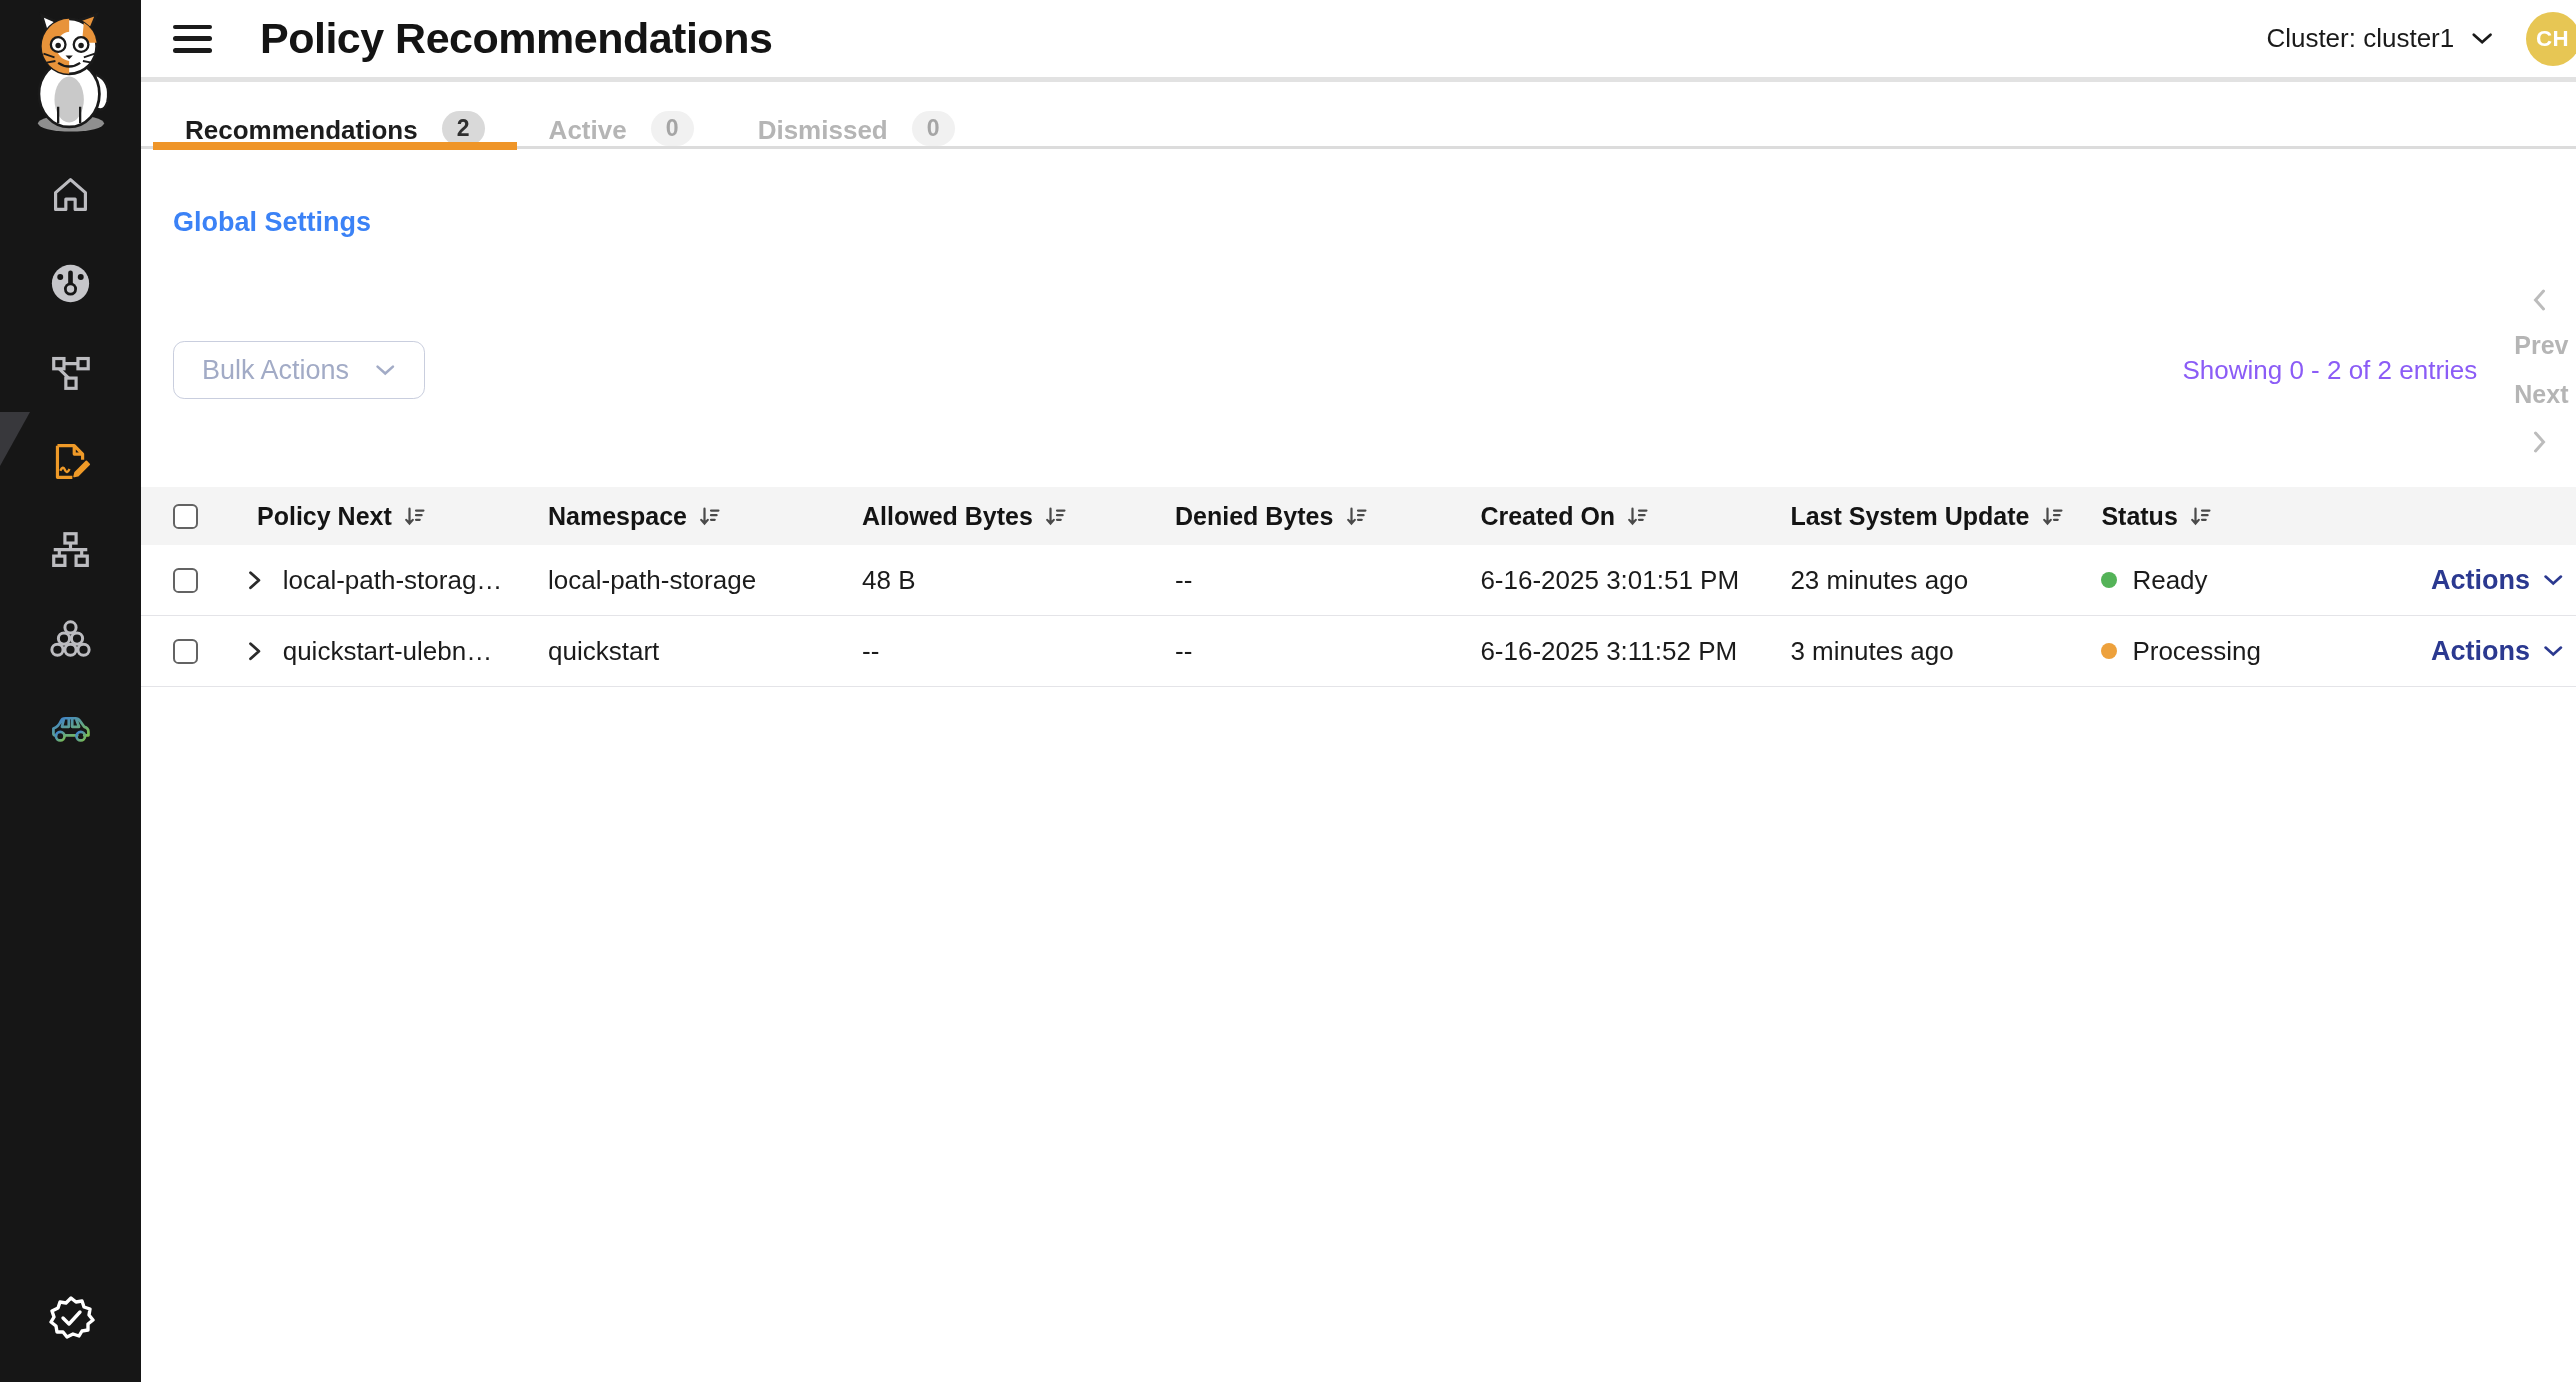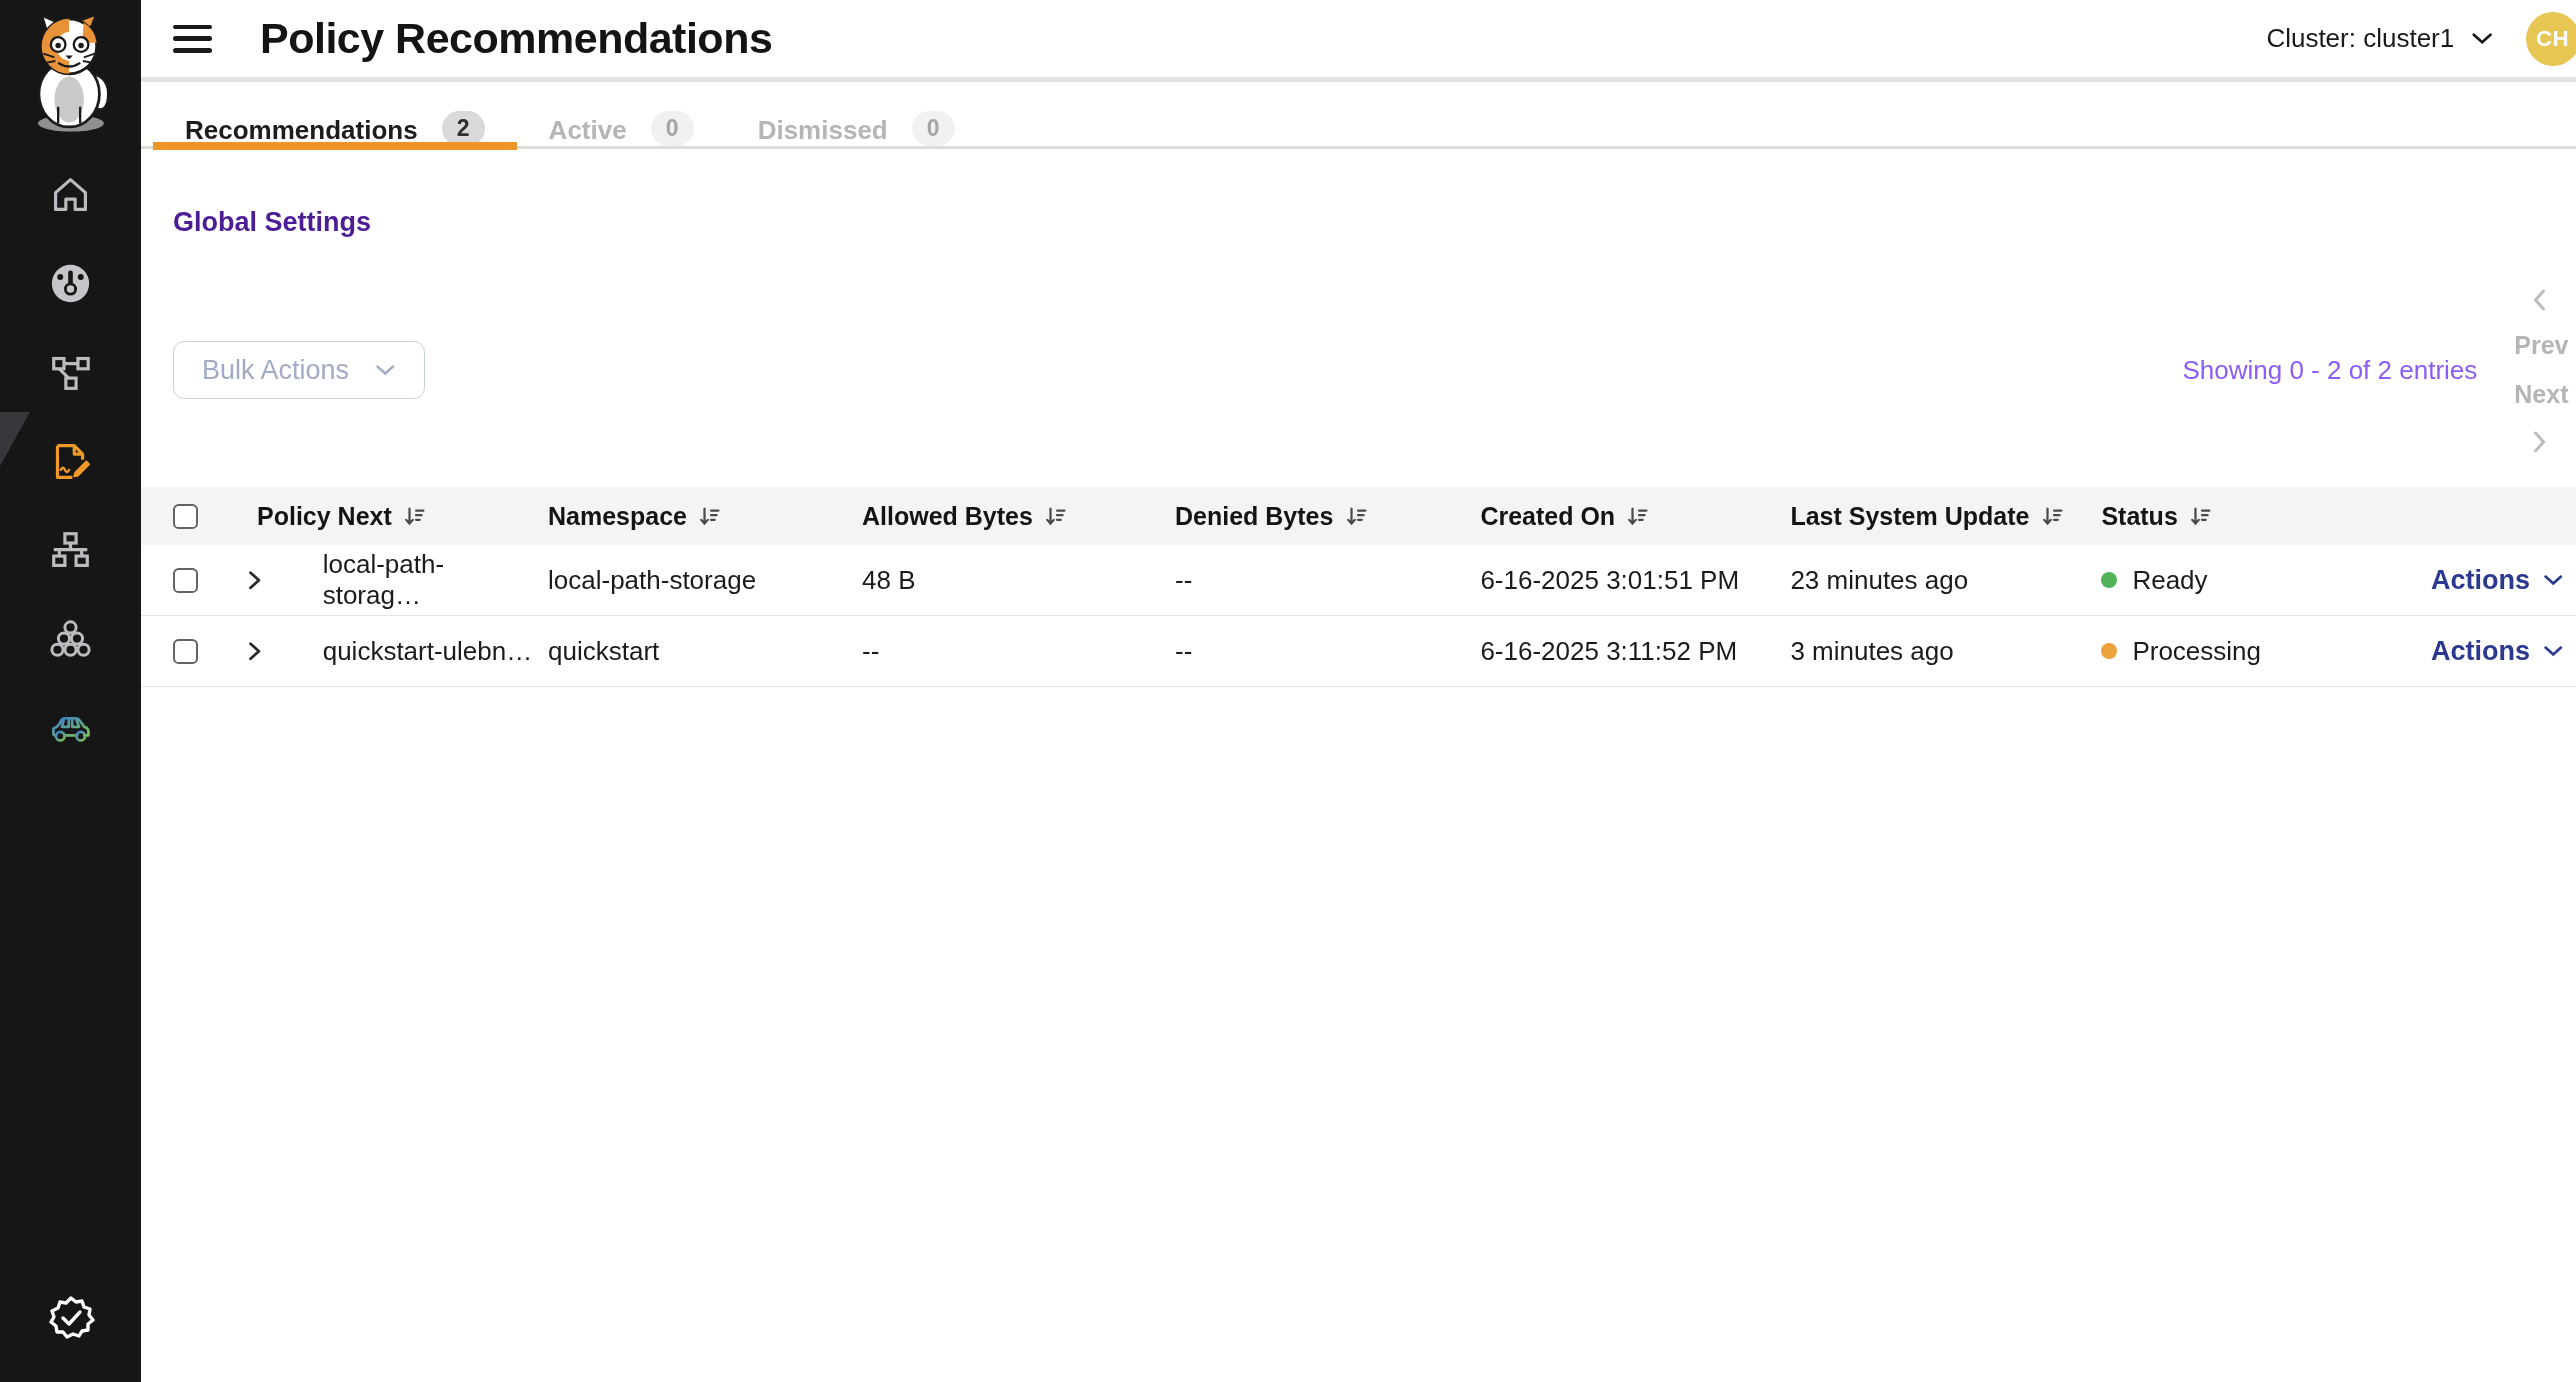--- a/index.html
+++ b/index.html
@@ -32,21 +32,21 @@
   .tab { position:relative; display:flex; align-items:flex-end; gap:24px; padding:0 32px; cursor:pointer; }
   .tab-label { font-size:26px; font-weight:700; color:#b5b5b5; }
   .tab-badge { min-width:43px; height:35px; padding:0 11.2px; border-radius:18.6px; background:#f1f1f1; color:#a5a5a5;
                font-size:23px; font-weight:600; display:flex; align-items:center; justify-content:center; }
   .tab.active .tab-label { color:#1d1d1d; }
   .tab.active .tab-badge { background:#d9d9d9; color:#2f2f2f; }
   .tab.active::after { content:""; position:absolute; left:0; right:0; bottom:-3.7px; height:7.4px; background:#ef9528; }
 
   .desc-row { display:flex; justify-content:space-between; align-items:center; padding:0 37px 0 32px; margin-top:58px; }
   .desc { font-size:28px; color:#1d1d1d; }
-  .global-settings { font-size:27px; font-weight:700; color:#4c1d95; cursor:pointer; }
+  .global-settings { font-size:27px; font-weight:700; color:#3b82f6; cursor:pointer; }
 
   .toolbar-row { display:flex; justify-content:space-between; align-items:center; padding:0 37px 0 32px; margin-top:50px; }
   .bulk-btn { display:flex; align-items:center; gap:26px; height:58px; padding:0 28px; border:1.9px solid #c9cede;
               border-radius:11.2px; background:#fff; color:#a2abc6; font-size:27px; cursor:pointer; }
   .pager { display:flex; align-items:center; gap:24px; }
   .pager-summary { font-size:26px; color:#8b5cf6; }
   .pager-nav { display:flex; align-items:center; gap:20.5px; margin-left:13px;flex-direction:column; }
   .pager-link { font-size:25px; font-weight:600; color:#b5b5b5; cursor:pointer; }
   .pager-chev { width:18.6px; height:22.3px; cursor:pointer; }
 
@@ -56,21 +56,21 @@
   .thead { background:#f4f4f4; height:58px; }
   .th { font-size:25px; font-weight:700; color:#141414; display:flex; align-items:center; gap:11.2px; padding-left:13px; }
   .th.first { padding-left:32px; }
   .sort-icon { width:22.3px; height:22.3px; flex:0 0 22.3px; }
   .tbody-row { height:71px; background:#fff; border-bottom:1.9px solid #e4e4e8; }
   .td { font-size:26px; color:#1b1b1b; padding-left:13px; display:flex; align-items:center; }
   .cell-check { padding-left:32px; }
   .checkbox { width:25px; height:25px; border:2.8px solid #636363; border-radius:5.6px; background:#fff; cursor:pointer; }
   .cell-name { padding-left:18.6px; gap:18.6px; }
   .expander { width:20.5px; height:20.5px; flex:0 0 20.5px; cursor:pointer; }
-  .name-text { font-weight:400;margin-left:40px; }
+  .name-text { font-weight:400; }
   .cell-actions { justify-content:flex-end; padding-right:42px; }
   .actions-link { display:flex; align-items:center; gap:13px; color:#2b3990; font-size:27px; font-weight:700; cursor:pointer; }
   .status-dot { width:16px; height:16px; border-radius:50%; margin-right:15px; flex:0 0 16px; }
 
   svg { display:block; }
 </style>
 </head>
 <body>
 
 <aside class="sidebar">

